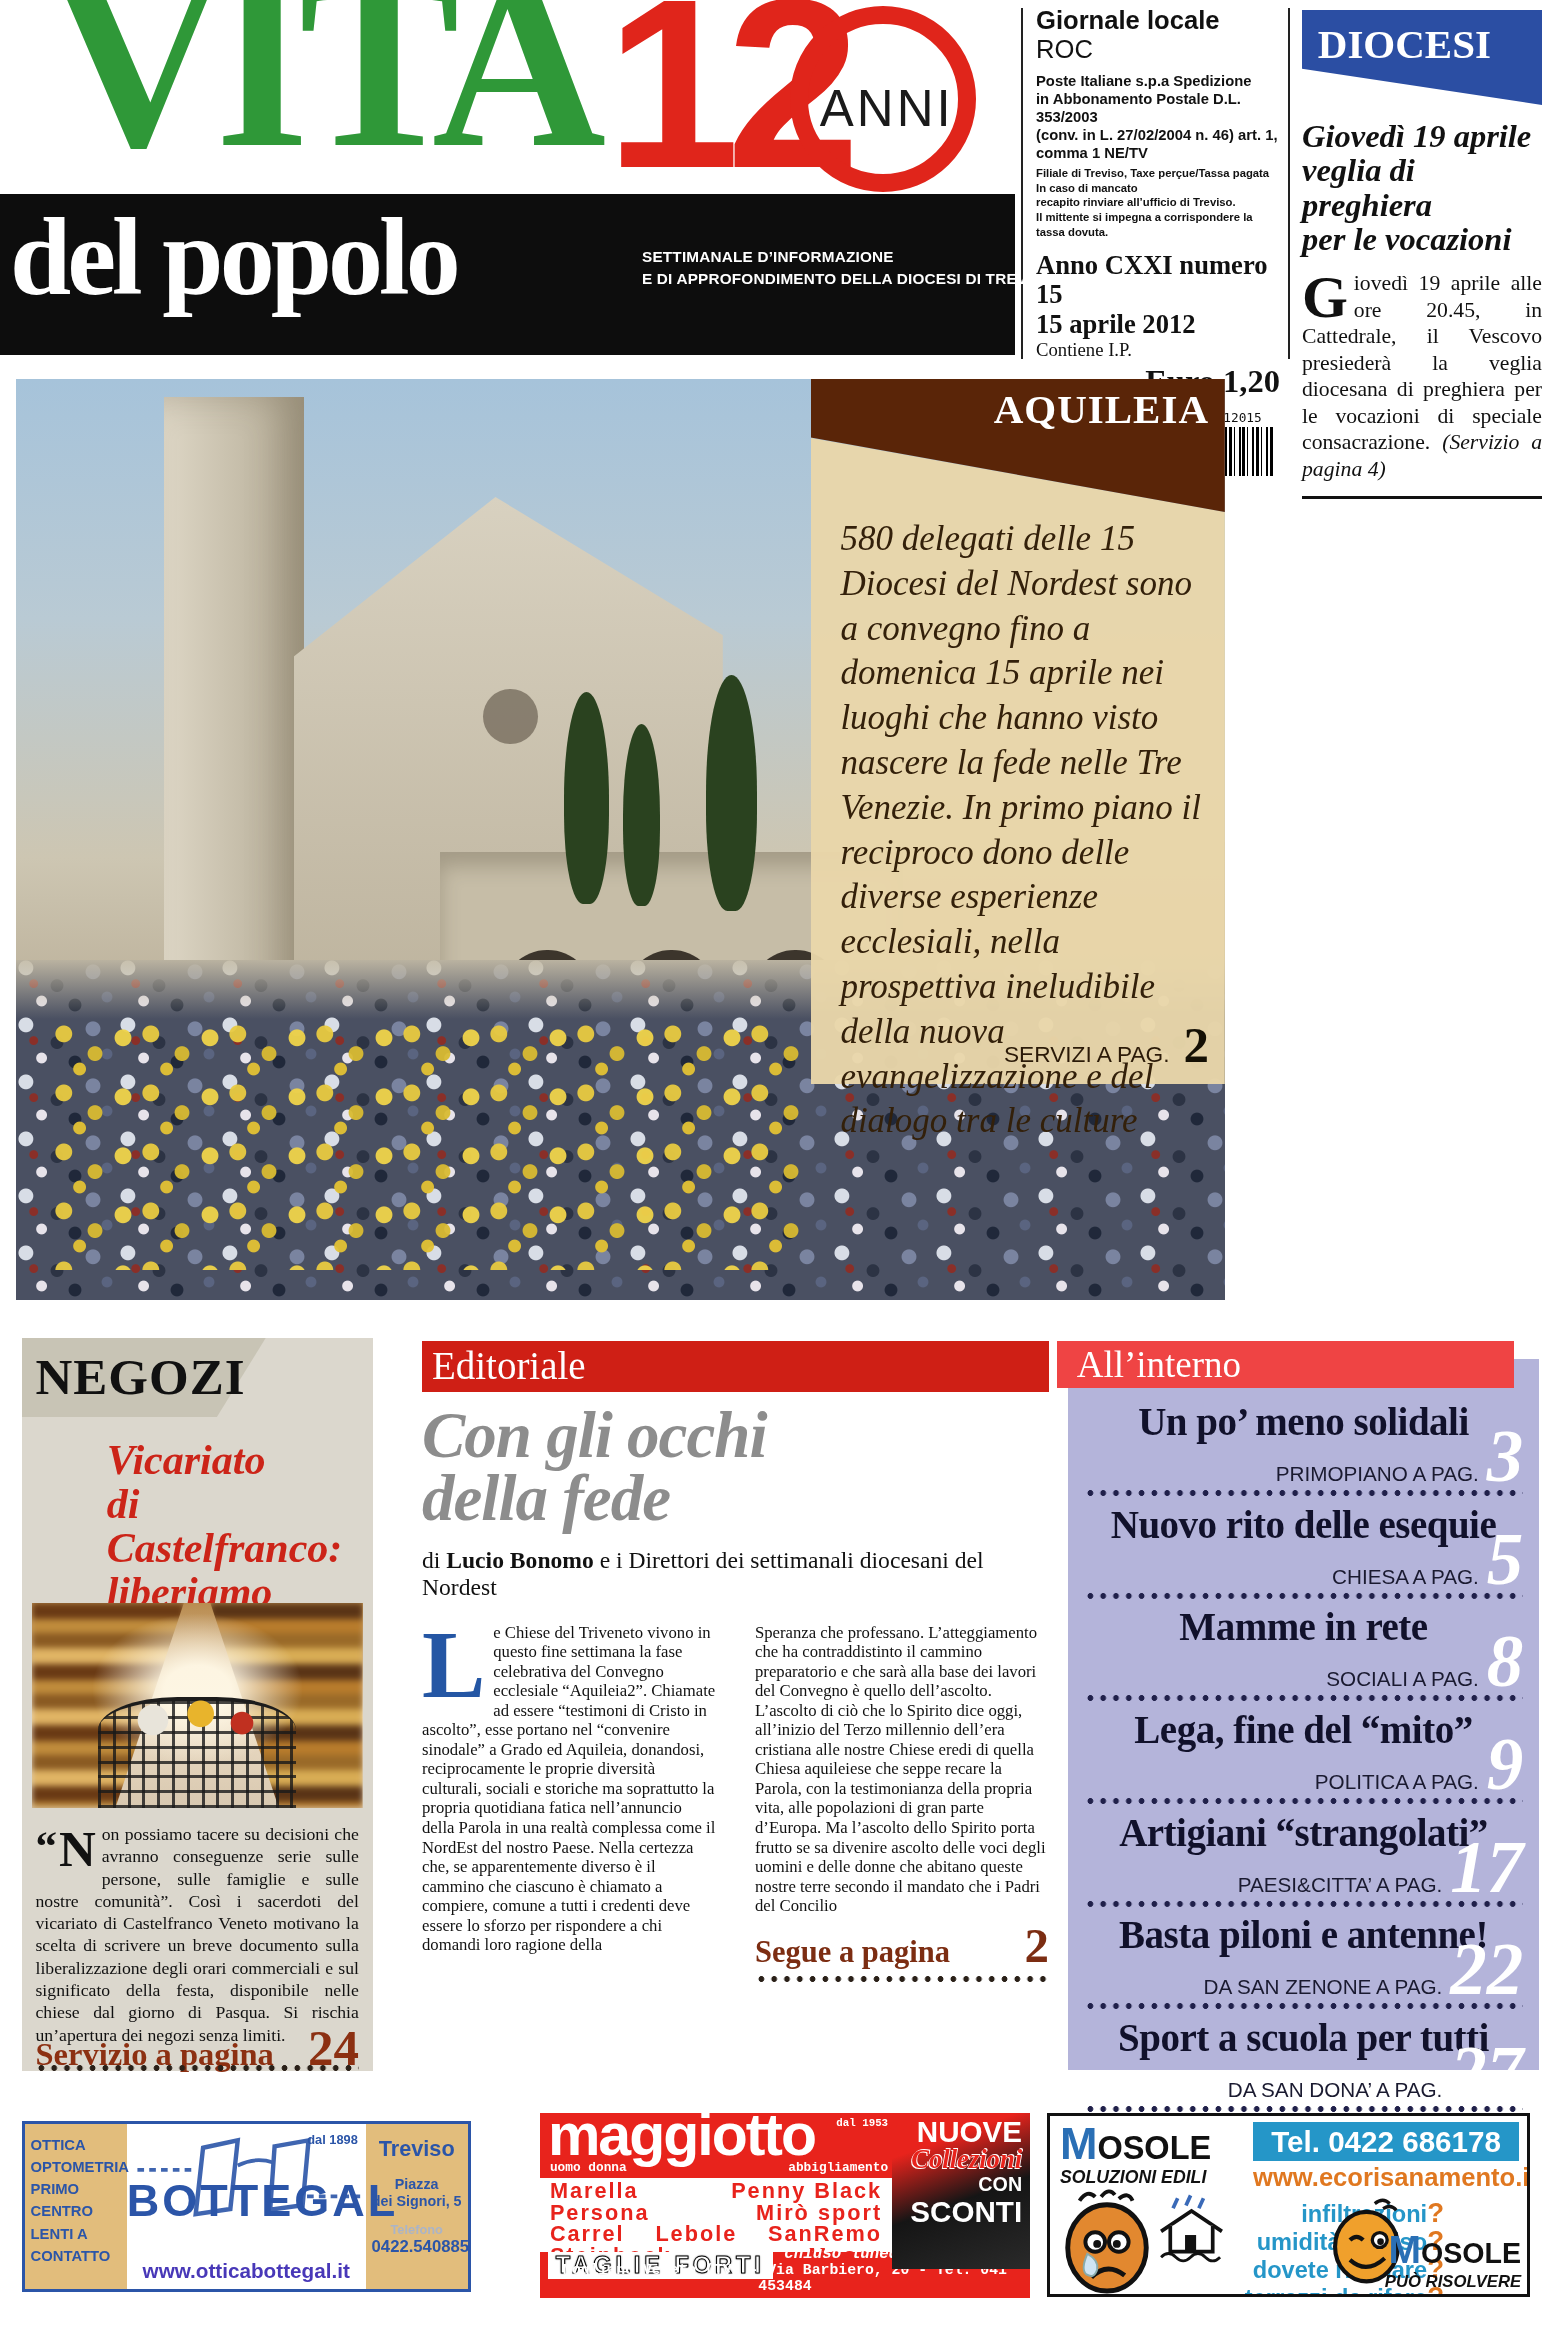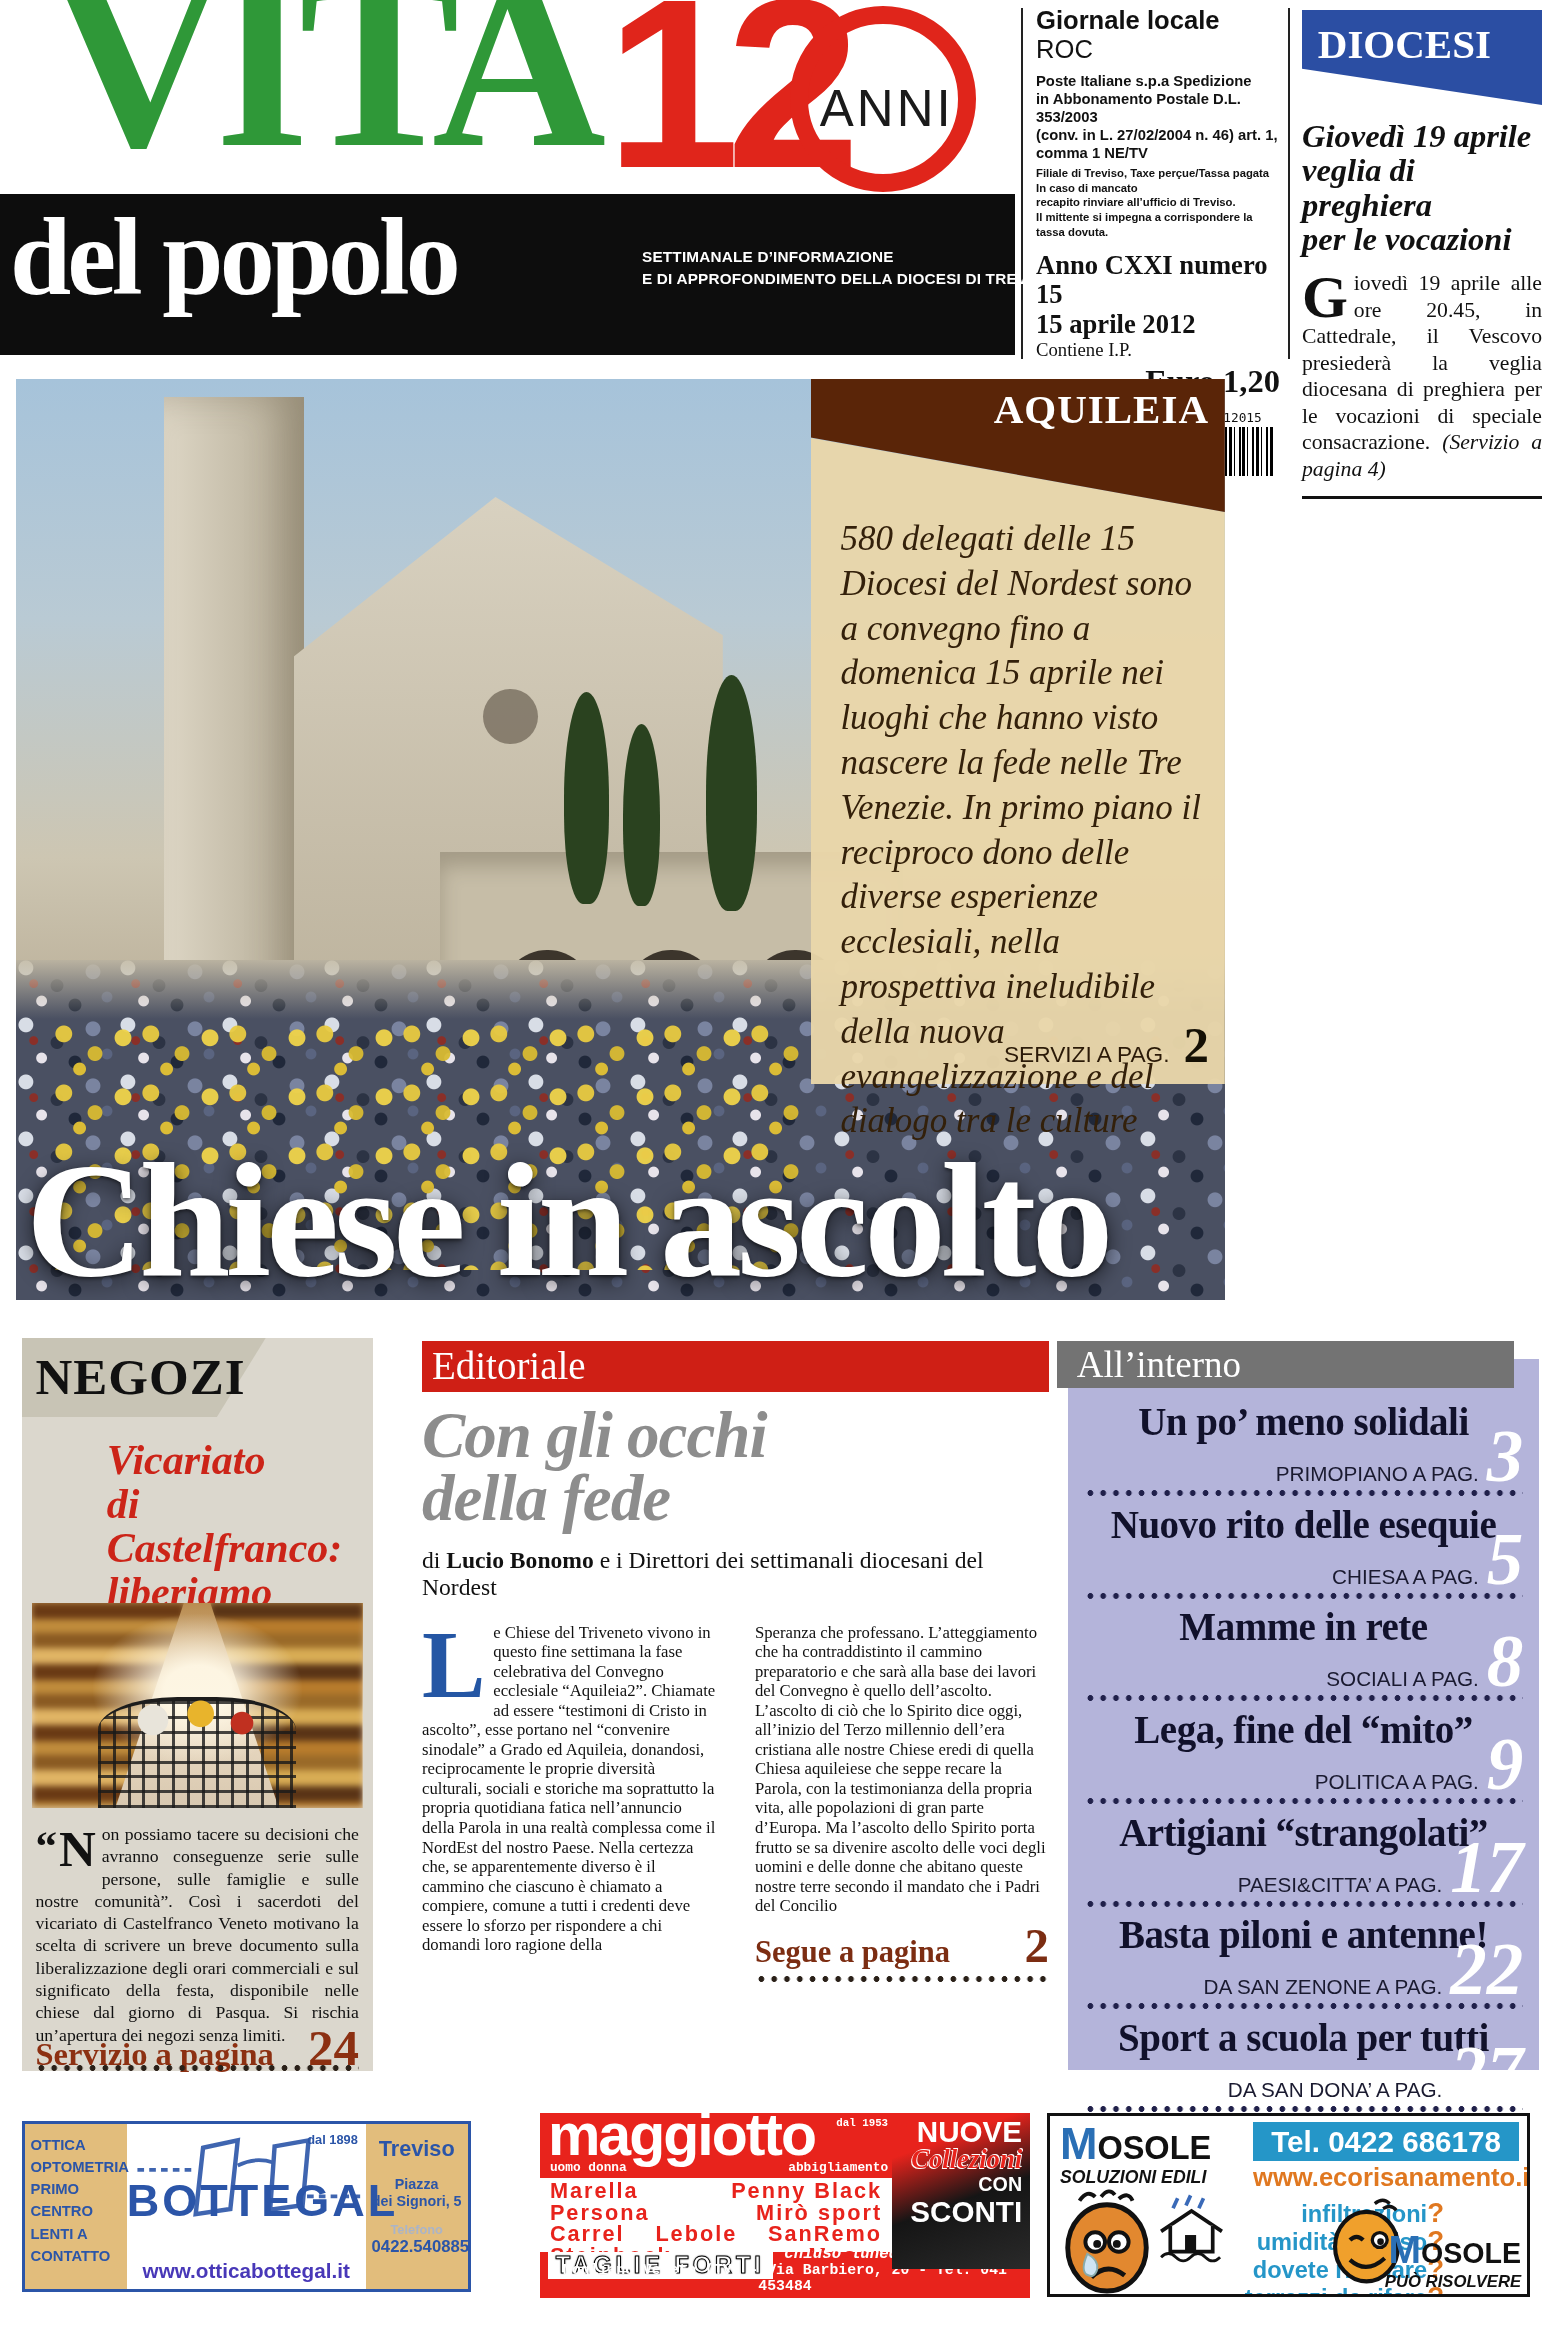--- a/index.html
+++ b/index.html
@@ -157,21 +157,21 @@
   .edi-byline b{font-weight:bold;}
   .edi-cols{position:relative;margin-top:21.7px;display:flex;gap:39px;}
   .edi-col{width:294px;font-size:16.7px;line-height:1.17;}
   .edi-drop{float:left;font-size:95px;line-height:.8;font-weight:bold;color:#2456a4;margin:3.9px 7.9px 0 0;}
   .seg-row{display:flex;justify-content:space-between;align-items:baseline;margin-top:9.9px;}
   .seg-label{font-size:30.5px;font-weight:bold;color:#7c2d12;}
   .seg-page{font-size:49px;font-weight:bold;color:#7c2d12;line-height:.8;}
   .seg-dots{margin-top:3.9px;}
 
   
-  .toc-bar{position:absolute;left:1057px;top:1341px;width:457px;height:47px;background:#737373;z-index:2;}
+  .toc-bar{position:absolute;left:1057px;top:1341px;width:457px;height:47px;background:#ef4444;z-index:2;}
   .toc-bar span{display:block;padding:2px 0 0 19.7px;color:#fff;font-size:37px;}
   .toc{position:absolute;left:1068px;top:1359px;width:471px;height:711px;background:#b4b4da;z-index:1;
       padding:0;box-sizing:border-box;}
   .toc-items{position:absolute;left:15.8px;right:15.8px;top:43px;}
   .toc-item{margin-bottom:6.9px;}
   .toc-title{font-size:39px;font-weight:bold;color:#11112b;letter-spacing:-0.5px;line-height:1.02;text-align:center;}
   .toc-ref{display:flex;justify-content:flex-end;align-items:baseline;margin-top:-7.9px;}
   .toc-sec{font-family:"Liberation Sans",sans-serif;font-size:20.7px;color:#1a1a30;}
   .toc-page{font-size:73px;font-weight:bold;font-style:italic;color:#fff;line-height:.62;margin-left:7.9px;}
   .toc-dots{height:9.9px;background-image:radial-gradient(circle 3.2px,#20204a 0 2.6px,transparent 3.2px);
@@ -330,21 +330,20 @@
       <div class="aq-beige"></div>
       <div class="aq-brown"></div>
       <div class="aq-kicker">AQUILEIA</div>
       <div class="aq-text">580 delegati delle 15 Diocesi del Nordest sono a convegno fino a domenica 15 aprile nei luoghi che hanno visto nascere la fede nelle Tre Venezie. In primo piano il reciproco dono delle diverse esperienze ecclesiali, nella prospettiva ineludibile della nuova evangelizzazione e del dialogo tra le culture</div>
       <div class="aq-serv">
         <span class="aq-serv-label">SERVIZI A PAG.</span>
         <span class="aq-serv-page">2</span>
       </div>
     </div>
 
-    <div class="headline">Chiese in ascolto</div>
   </div>
 
   <div class="negozi">
     <div class="neg-tab"></div>
     <div class="neg-label">NEGOZI</div>
     <div class="neg-title">
       <div>Vicariato</div>
       <div>di Castelfranco:</div>
       <div>liberiamo</div>
       <div>la festa!</div>

